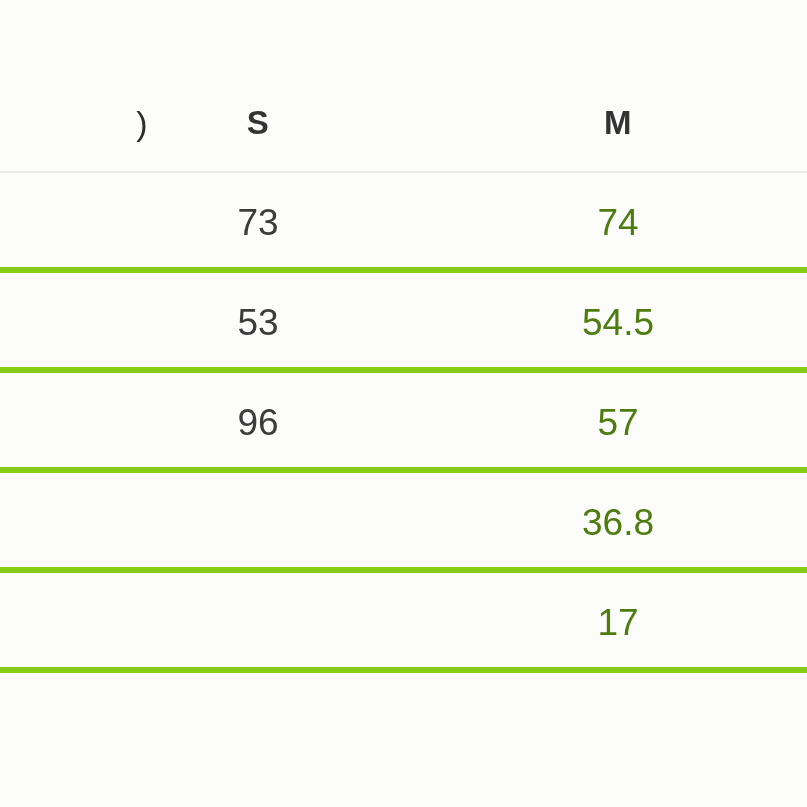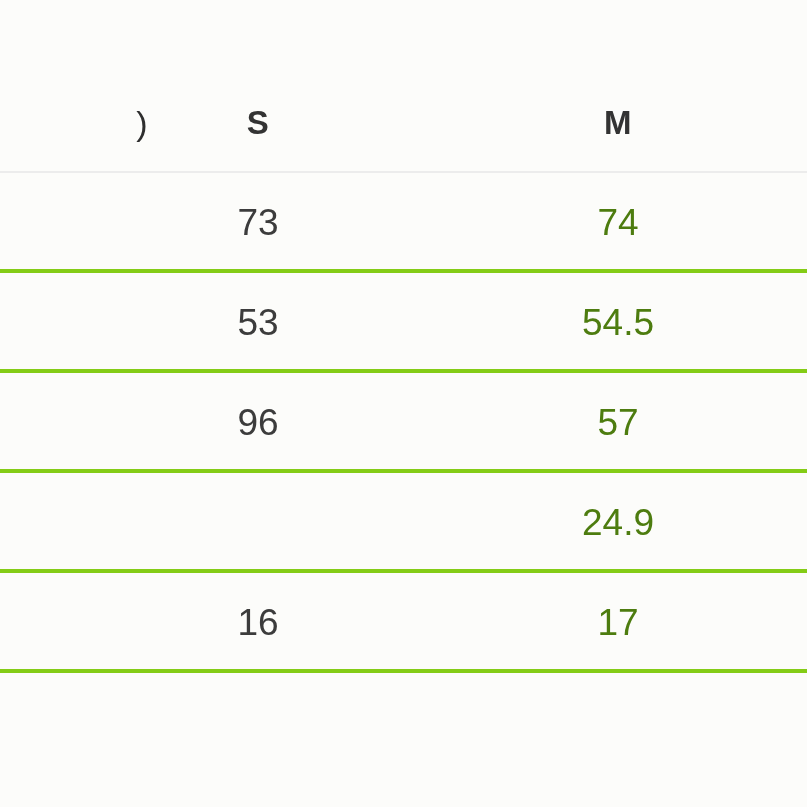--- a/index.html
+++ b/index.html
@@ -28,21 +28,21 @@
     top: 73px;
     left: 0;
     width: 807px;
   }
 
   .chart-row {
     position: relative;
     height: 100px;
     width: 807px;
     box-sizing: border-box;
-    border-bottom: 4px solid #84cc16;
+    border-bottom: 6px solid #84cc16;
   }
 
   .chart-row.header-row {
     border-bottom: 2px solid #ececec;
   }
 
   
   .cell {
     position: absolute;
     top: 0;
@@ -116,23 +116,22 @@
 
     <div class="chart-row">
       <div class="cell cell-label"></div>
       <div class="cell cell-s">96</div>
       <div class="cell cell-m">57</div>
     </div>
 
 
     <div class="chart-row">
       <div class="cell cell-label"></div>
-      <div class="cell cell-m">24.9</div>
+      <div class="cell cell-m">36.8</div>
     </div>
 
     <div class="chart-row">
       <div class="cell cell-label"></div>
-      <div class="cell cell-s">16</div>
       <div class="cell cell-m">17</div>
     </div>
 
   </div>
 </div>
 
 </body></html>

